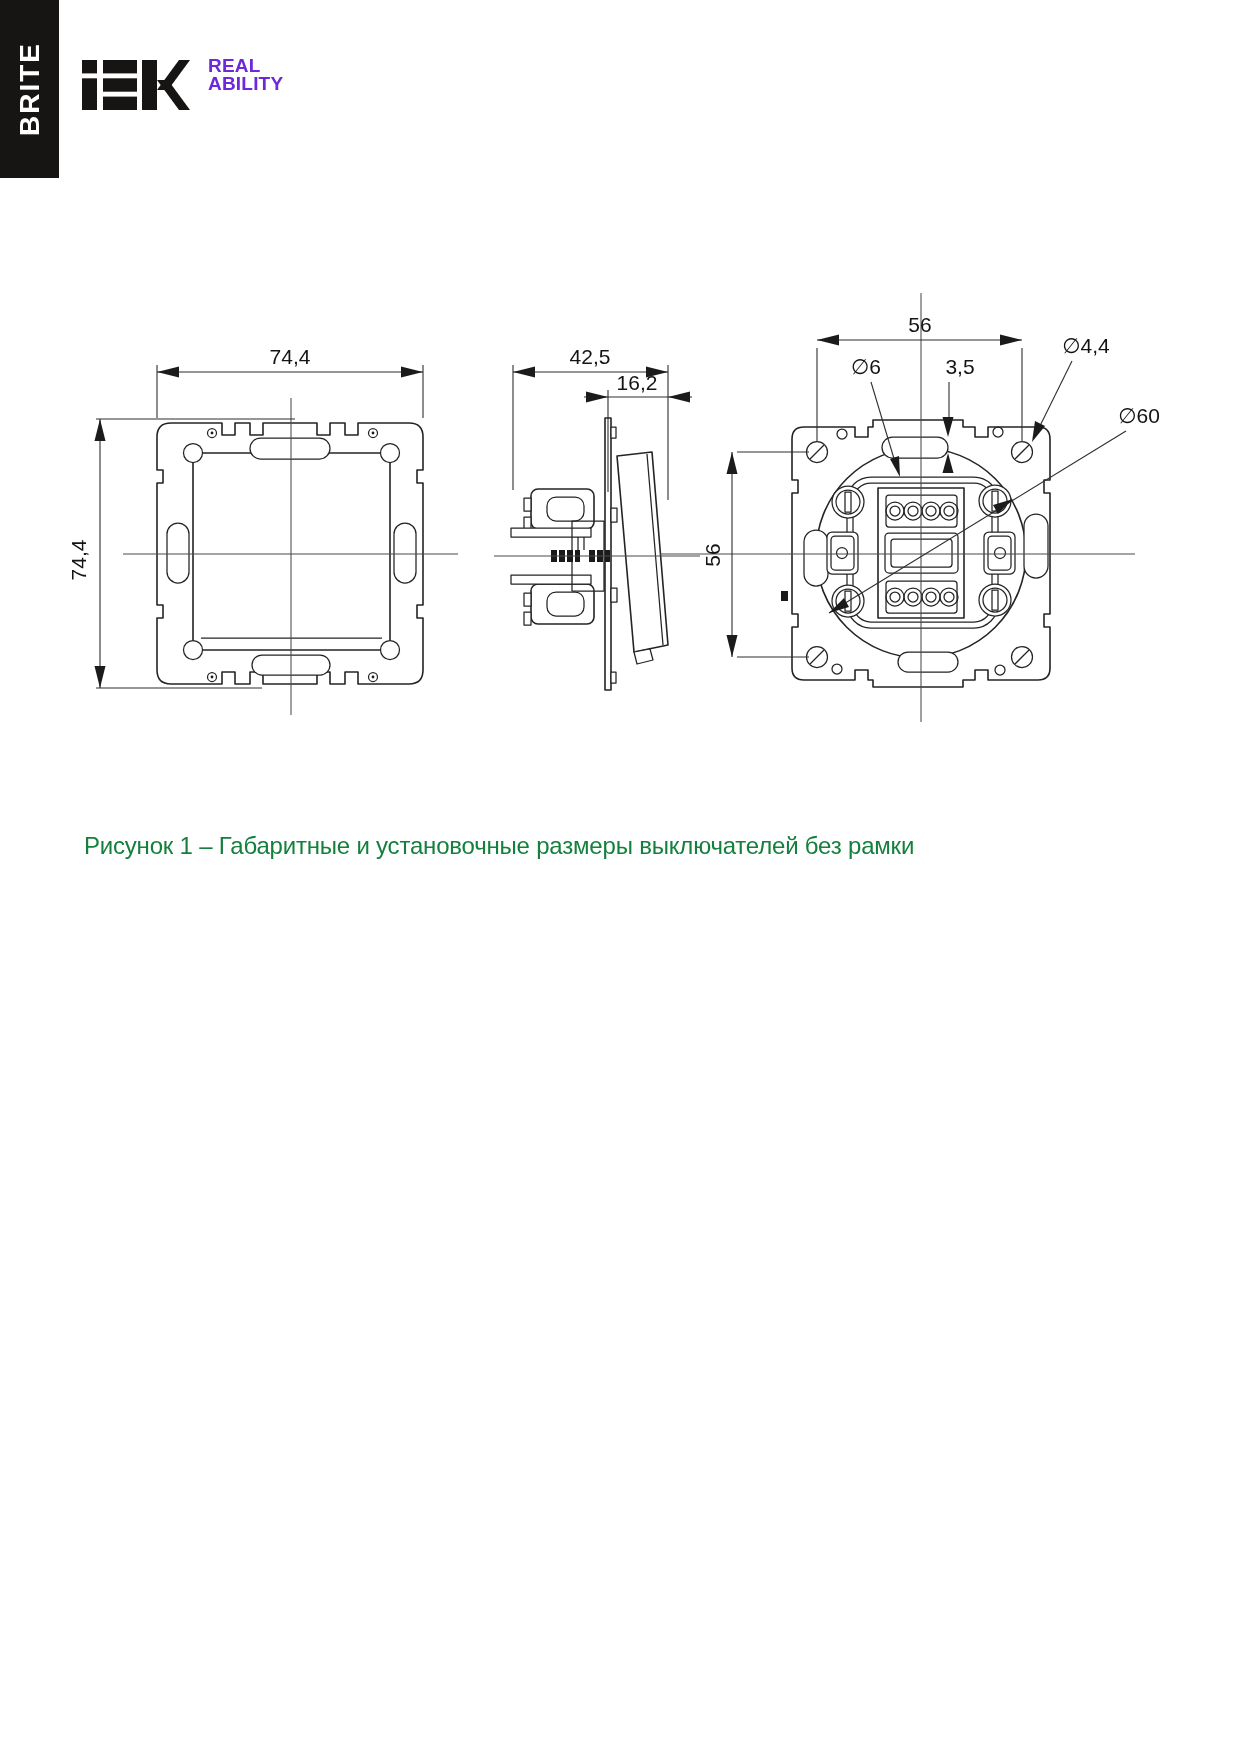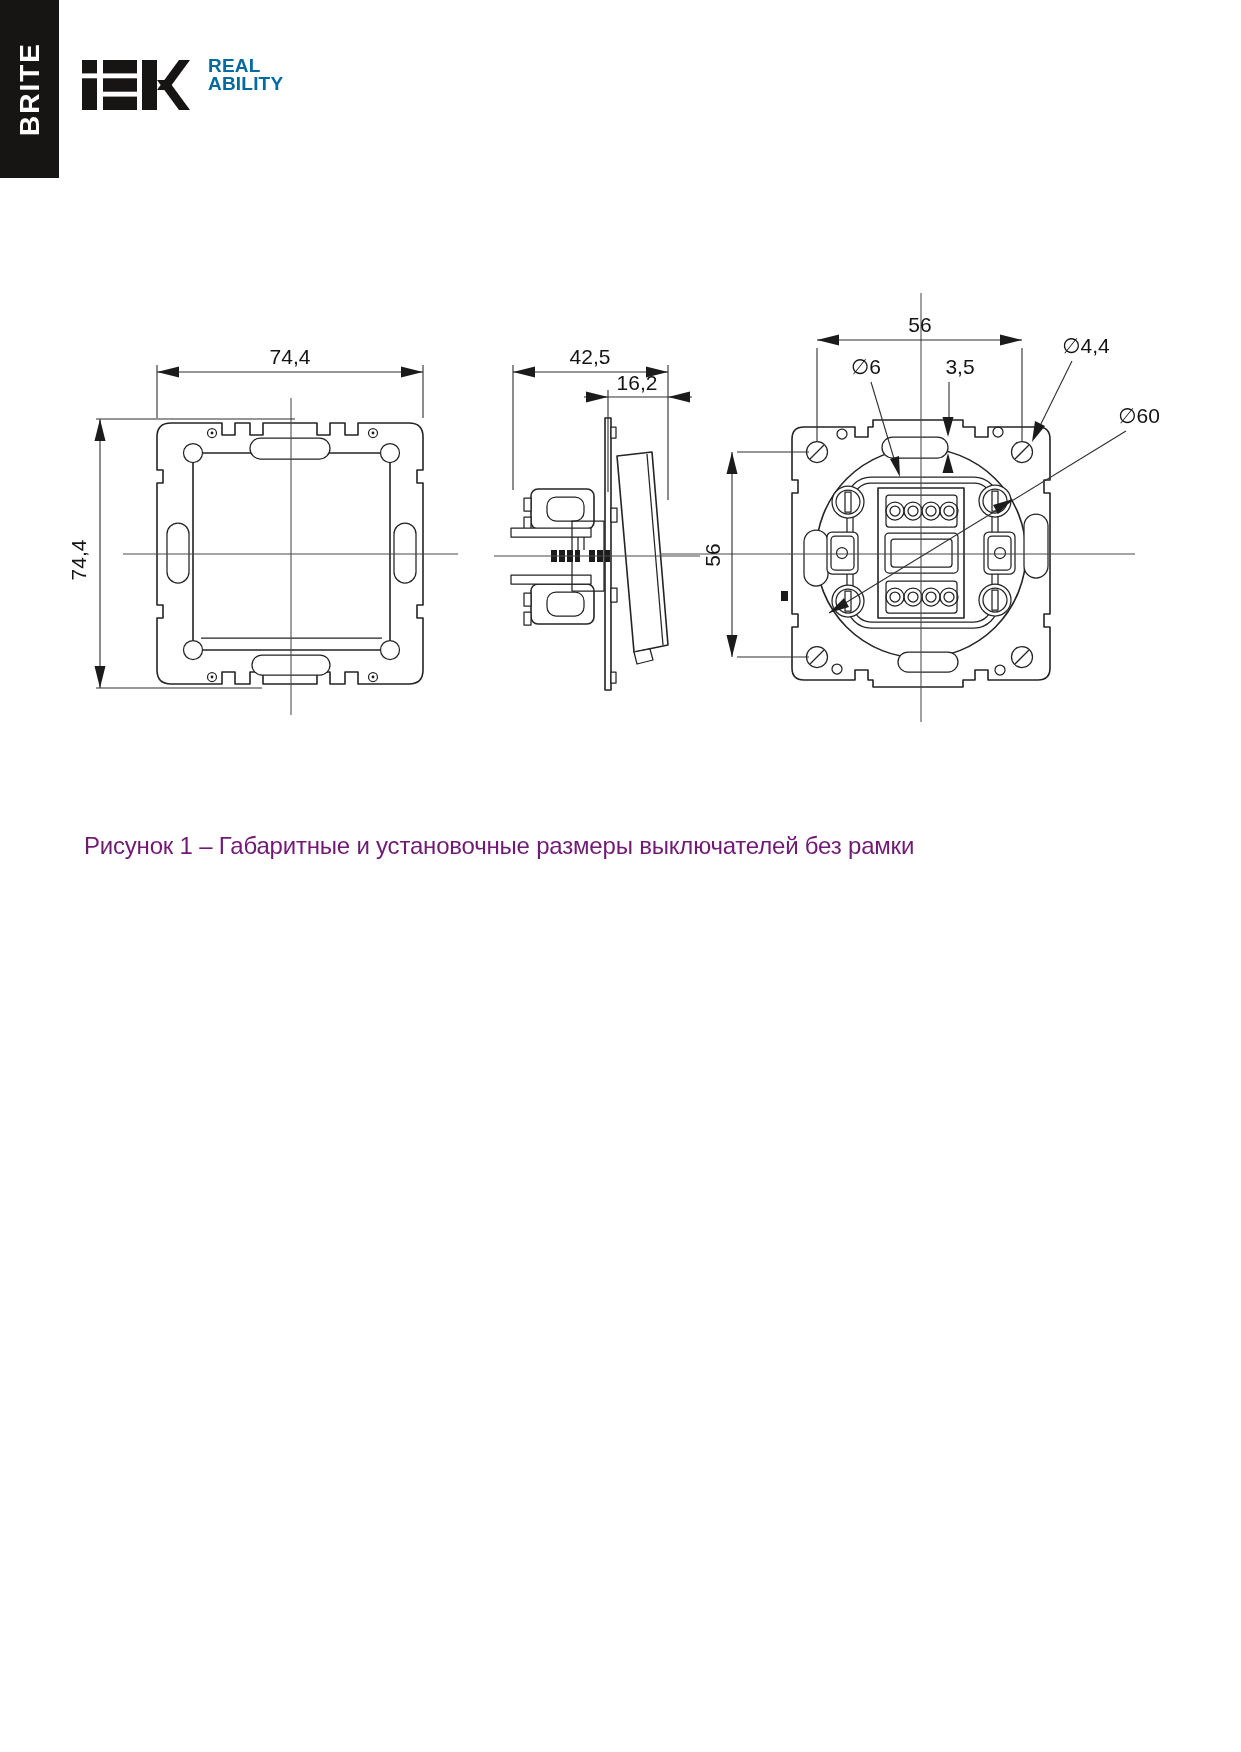--- a/index.html
+++ b/index.html
@@ -6,23 +6,23 @@
   .page{position:relative;width:1241px;height:1752px;background:#ffffff;overflow:hidden;
         font-family:"Liberation Sans",sans-serif;color:#121212;}
   
   .brite-banner{position:absolute;left:0;top:0;width:59px;height:178px;background:#171414;
         display:flex;align-items:center;justify-content:center;}
   .brite-banner span{display:block;transform:rotate(-90deg);color:#ffffff;font-size:28px;
         font-weight:600;letter-spacing:2px;white-space:nowrap;}
   
   .logo-wrap{position:absolute;left:82px;top:60px;width:108px;height:50px;}
   .tagline{position:absolute;left:208px;top:57px;line-height:18px;font-size:19px;font-weight:bold;
-        letter-spacing:0.2px;color:#0369a1;}
-  
-  .caption{position:absolute;left:84px;top:832px;font-size:24px;color:#701a75;letter-spacing:-0.2px;}
+        letter-spacing:0.2px;color:#6d28d9;}
+  
+  .caption{position:absolute;left:84px;top:832px;font-size:24px;color:#15803d;letter-spacing:-0.2px;}
   
   svg.drawing{position:absolute;left:0;top:0;}
   .ol{stroke:#242424;stroke-width:1.6;fill:none;stroke-linejoin:round;stroke-linecap:round;}
   .olw{stroke:#242424;stroke-width:1.6;fill:#ffffff;stroke-linejoin:round;}
   .dt{stroke:#242424;stroke-width:1.25;fill:none;stroke-linejoin:round;}
   .dtw{stroke:#242424;stroke-width:1.25;fill:#ffffff;stroke-linejoin:round;}
   .dim{stroke:#2e2e2e;stroke-width:1.1;fill:none;}
   .cl{stroke:#4a4a4a;stroke-width:1.05;fill:none;}
   .arr{fill:#1b1b1b;stroke:none;}
   .blk{fill:#1b1b1b;stroke:none;}

